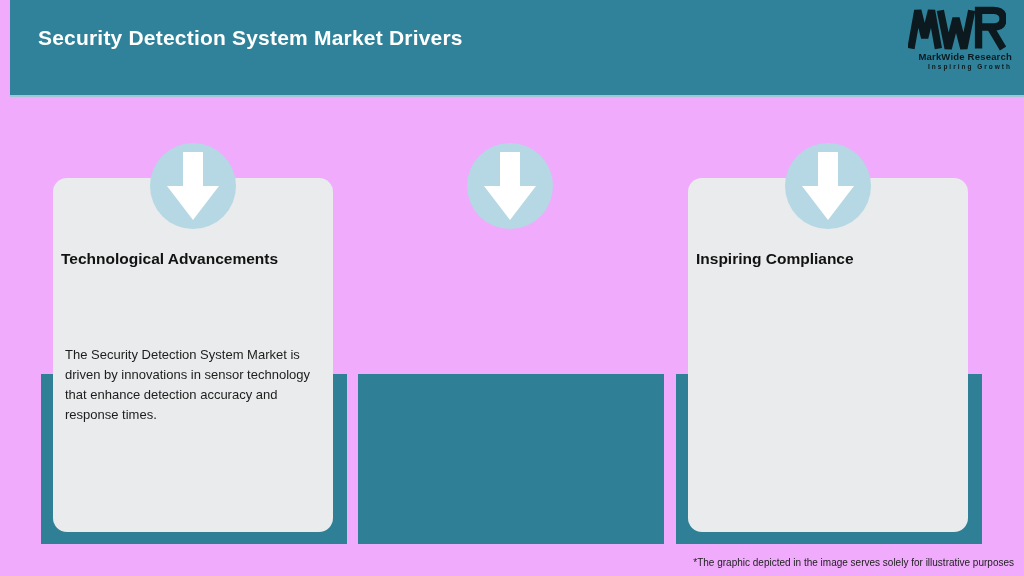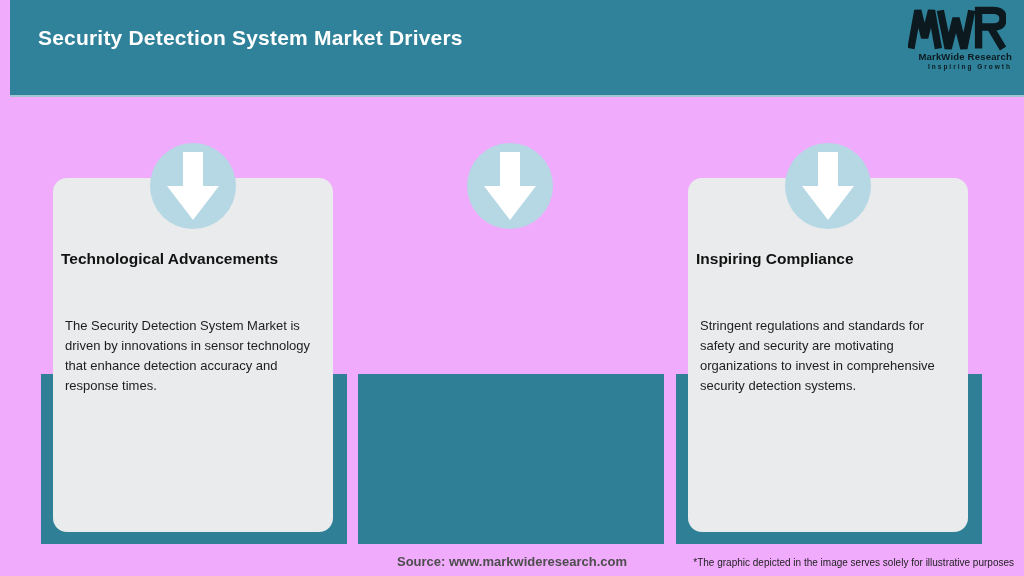--- a/index.html
+++ b/index.html
@@ -45,21 +45,21 @@
     background:var(--circle-blue,#B5D8E4);
     display:flex;align-items:center;justify-content:center;
   }
   .circle.ci1{left:150px}.circle.ci2{left:467px}.circle.ci3{left:785px}
 
   .card-title{
     position:absolute;top:72px;left:8px;right:0;margin:0;text-align:left;
     font-size:15.5px;font-weight:bold;color:#121212;
   }
   .card-desc{
-    position:absolute;top:138px;left:12px;right:12px;margin:0;
+    position:absolute;top:167px;left:12px;right:12px;margin:0;
     font-size:13px;line-height:20px;color:#1d1d1d;
   }
 
   
   .source-line{
     position:absolute;left:0;right:0;top:554px;text-align:center;
     font-size:13px;font-weight:bold;color:#4d4d4d;
   }
   .disclaimer{
     position:absolute;right:10px;top:557px;
@@ -93,35 +93,33 @@
   <div class="frame f3"></div>
 
   <div class="card c1">
     <h2 class="card-title">Technological Advancements</h2>
     <p class="card-desc">The Security Detection System Market is driven by innovations in sensor technology that enhance detection accuracy and response times.</p>
   </div>
 
 
   <div class="card c3">
     <h2 class="card-title">Inspiring Compliance</h2>
-    <p class="card-desc">Stringent regulations and standards for safety and security are motivating organizations to invest in comprehensive security detection systems.</p>
   </div>
 
   <div class="circle ci1">
     <svg width="52" height="68" viewBox="0 0 52 68">
       <path d="M16 0 L36 0 L36 34 L52 34 L26 68 L0 34 L16 34 Z" fill="#ffffff"></path>
     </svg>
   </div>
   <div class="circle ci2">
     <svg width="52" height="68" viewBox="0 0 52 68">
       <path d="M16 0 L36 0 L36 34 L52 34 L26 68 L0 34 L16 34 Z" fill="#ffffff"></path>
     </svg>
   </div>
   <div class="circle ci3">
     <svg width="52" height="68" viewBox="0 0 52 68">
       <path d="M16 0 L36 0 L36 34 L52 34 L26 68 L0 34 L16 34 Z" fill="#ffffff"></path>
     </svg>
   </div>
 
-  <div class="source-line">Source: www.markwideresearch.com</div>
   <div class="disclaimer">*The graphic depicted in the image serves solely for illustrative purposes</div>
 
 </div>
 
 </body></html>

